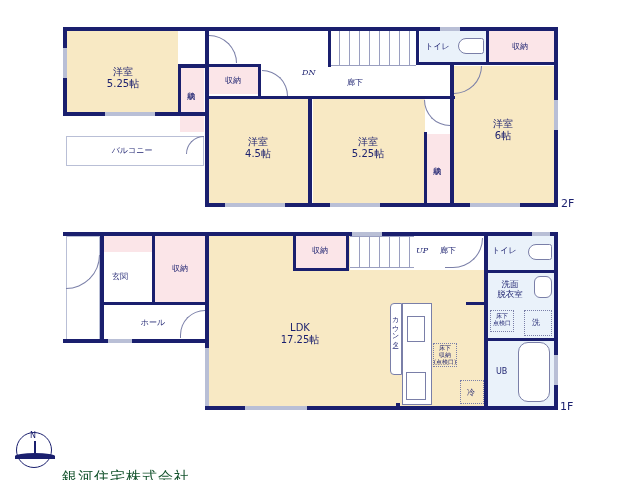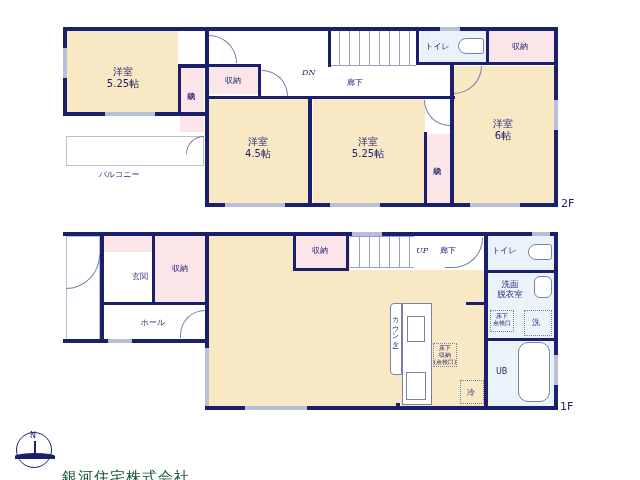--- a/index.html
+++ b/index.html
@@ -71,21 +71,21 @@
   <div class="door" style="left:424px;top:100px;width:26px;height:26px;border-radius:0 0 0 26px;border-right:none;border-top:none;"></div>
   <div class="door" style="left:454px;top:66px;width:28px;height:28px;border-radius:0 0 28px 0;border-left:none;border-top:none;"></div>
   <div class="door" style="left:186px;top:136px;width:18px;height:18px;border-radius:18px 0 0 0;border-right:none;border-bottom:none;"></div>
 
   <div class="lbl lg" style="left:98px;top:66px;width:50px;">
     <div>洋室</div>
     <div>5.25帖</div>
   </div>
   <div class="lbl vt" style="left:186px;top:85px;">収納</div>
   <div class="lbl sm" style="left:213px;top:76px;width:40px;">収納</div>
-  <div class="lbl sm" style="left:79px;top:146px;width:80px;margin-top:24px;">バルコニー</div>
+  <div class="lbl sm" style="left:92px;top:146px;width:80px;">バルコニー</div>
   <div class="lbl lg" style="left:233px;top:136px;width:50px;">
     <div>洋室</div>
     <div>4.5帖</div>
   </div>
   <div class="lbl sm" style="left:302px;top:68px;font-style:italic;font-family:'DejaVu Serif',serif;">DN</div>
   <div class="lbl sm" style="left:340px;top:78px;width:30px;">廊下</div>
   <div class="lbl lg" style="left:338px;top:136px;width:60px;">
     <div>洋室</div>
     <div>5.25帖</div>
   </div>
@@ -146,21 +146,21 @@
   <div class="win" style="left:205px;top:348px;width:4px;height:58px;"></div>
   <div class="win" style="left:245px;top:406px;width:62px;height:4px;"></div>
   <div class="win" style="left:352px;top:232px;width:30px;height:4px;"></div>
   <div class="win" style="left:532px;top:232px;width:18px;height:4px;"></div>
   <div class="win" style="left:554px;top:355px;width:4px;height:30px;"></div>
 
   <div class="door" style="left:66px;top:255px;width:34px;height:34px;border-radius:0 0 34px 0;border-left:none;border-top:none;"></div>
   <div class="door" style="left:180px;top:310px;width:25px;height:28px;border-radius:25px 0 0 0;border-right:none;border-bottom:none;"></div>
   <div class="door" style="left:445px;top:238px;width:38px;height:30px;border-radius:0 0 30px 0;border-left:none;border-top:none;"></div>
 
-  <div class="lbl sm" style="left:122px;top:272px;width:36px;text-align:center;">玄関</div>
+  <div class="lbl sm" style="left:102px;top:272px;width:36px;text-align:center;">玄関</div>
   <div class="lbl sm" style="left:160px;top:264px;width:40px;">収納</div>
   <div class="lbl sm" style="left:128px;top:318px;width:50px;">ホール</div>
   <div class="lbl sm" style="left:300px;top:246px;width:40px;">収納</div>
   <div class="lbl sm" style="left:416px;top:246px;font-style:italic;font-family:'DejaVu Serif',serif;">UP</div>
   <div class="lbl sm" style="left:440px;top:246px;">廊下</div>
   <div class="lbl sm" style="left:492px;top:246px;">トイレ</div>
   <div class="lbl sm" style="left:490px;top:280px;width:40px;font-size:8.5px;">
     <div>洗面</div>
     <div>脱衣室</div>
   </div>
@@ -171,20 +171,22 @@
   <div class="lbl sm" style="left:532px;top:318px;">洗</div>
   <div class="lbl sm" style="left:496px;top:367px;">UB</div>
   <div class="lbl vt" style="left:391px;top:312px;font-size:7px;letter-spacing:0;">カウンター</div>
   <div class="lbl" style="left:433px;top:345px;width:24px;font-size:6px;">
     <div>床下</div>
     <div>収納</div>
     <div>(点検口)</div>
   </div>
   <div class="lbl sm" style="left:467px;top:388px;">冷</div>
   <div class="lbl lg" style="left:260px;top:322px;width:80px;">
+    <div>LDK</div>
+    <div>17.25帖</div>
   </div>
   <div class="floor" style="left:560px;top:400px;">1F</div>
 </div>
 
 <div class="abs" style="left:16px;top:432px;width:36px;height:36px;border:1px solid #1a1f6e;border-radius:50%;">
   <div class="abs" style="left:13px;top:-2px;font-size:8px;color:#1a1f6e;">N</div>
   <div class="abs" style="left:17px;top:8px;width:2px;height:18px;background:#1a1f6e;"></div>
   <div class="abs" style="left:-2px;top:20px;width:40px;height:6px;background:#1a1f6e;border-radius:50% 50% 0 0;"></div>
 </div>
 <div class="abs" style="left:62px;top:468px;font-size:15px;color:#14532d;letter-spacing:1px;">銀河住宅株式会社</div>

